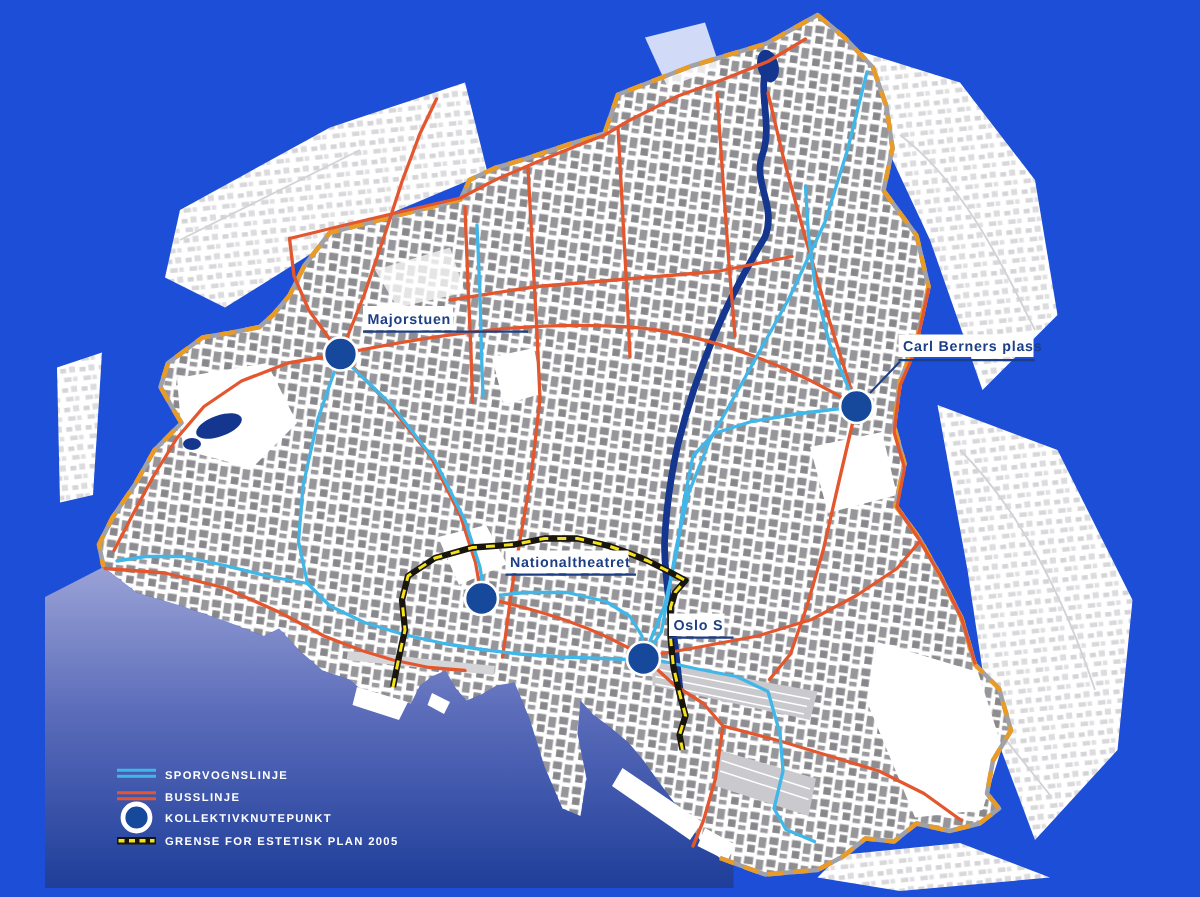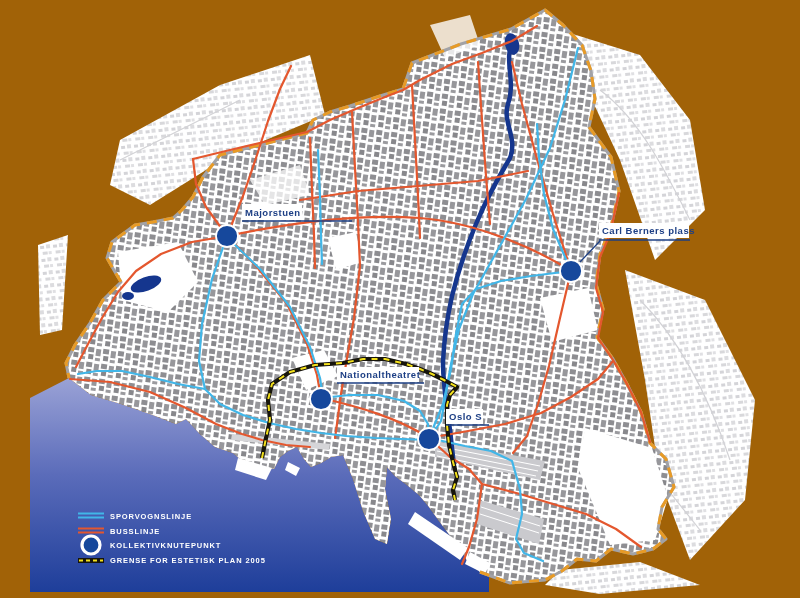--- a/index.html
+++ b/index.html
@@ -1,16 +1,16 @@
 <!DOCTYPE html>
 <html><head>
 <meta charset="utf-8">
 <style>
   html,body{margin:0;padding:0;background:#fff;}
-  .stage{position:relative;width:800px;height:598px;background:#a16207;overflow:hidden;
+  .stage{position:relative;width:800px;height:598px;background:#1d4ed8;overflow:hidden;
          font-family:"Liberation Sans", sans-serif;text-decoration:underline;}
   svg{display:block;}
   text{font-family:"Liberation Sans", sans-serif;}
   .hub-label{font-size:9.5px;font-weight:bold;fill:#1d3f85;letter-spacing:.5px;}
   .legend-label{font-size:7.5px;font-weight:bold;fill:#ffffff;letter-spacing:.9px;}
 </style>
 </head>
 <body>
 
 <div class="stage">

